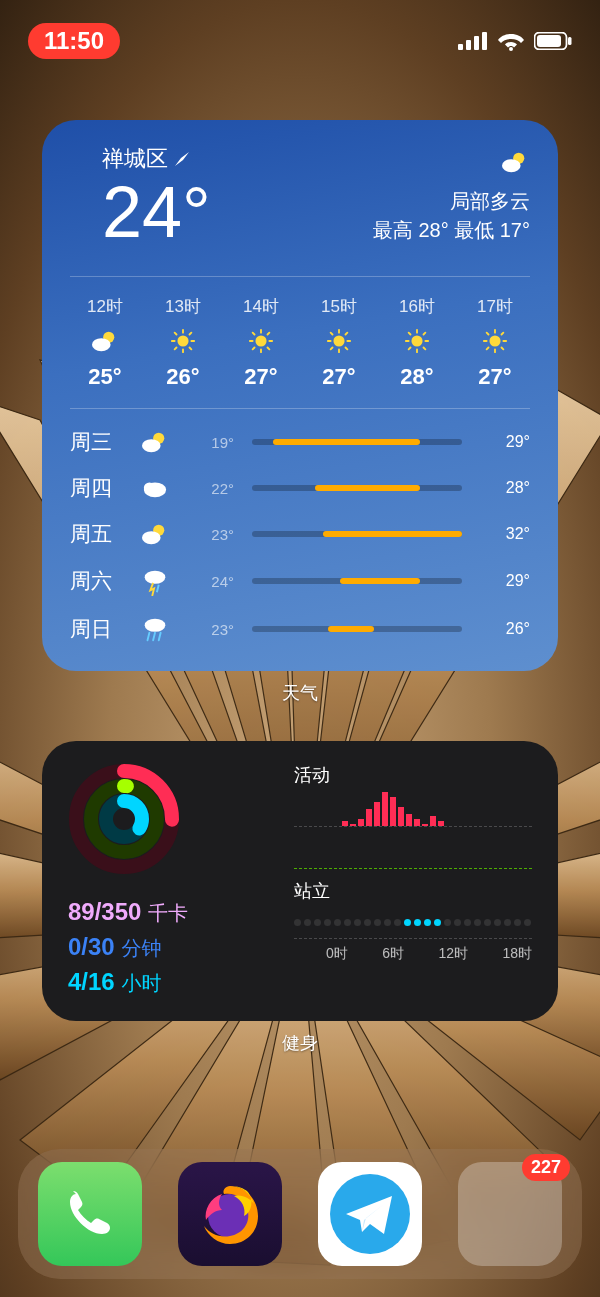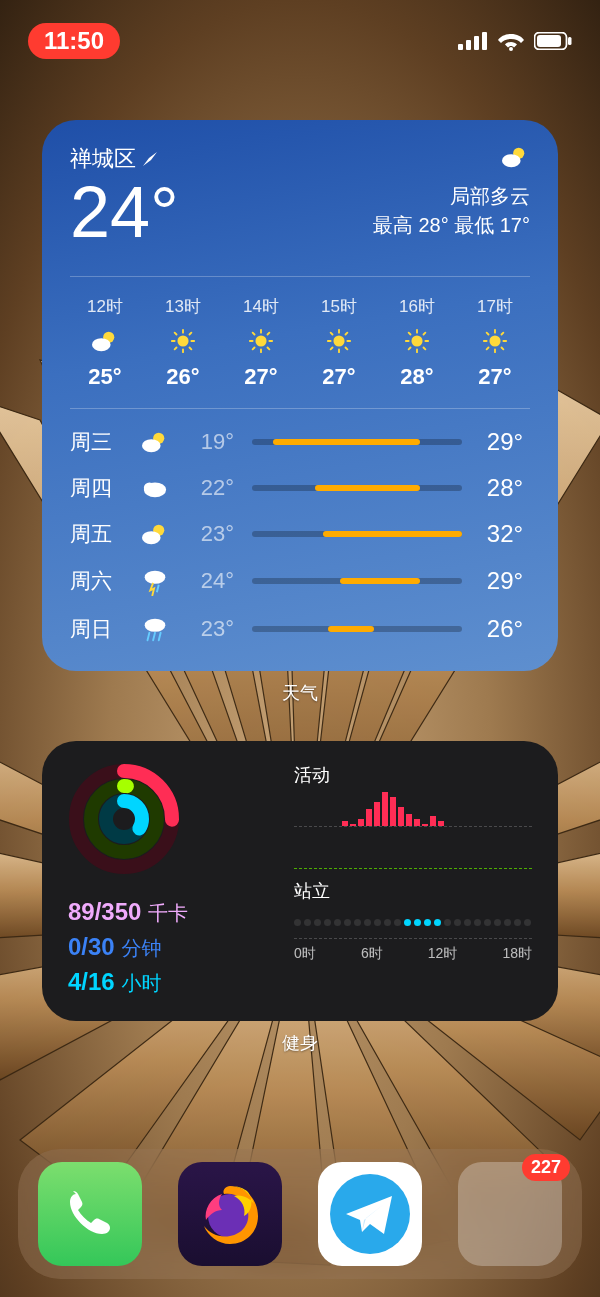--- a/index.html
+++ b/index.html
@@ -20,39 +20,39 @@
 
 
 .weather-widget {
   margin: 60px auto 0 auto;
   width: 516px;
   border-radius: 34px;
   background: linear-gradient(170deg, #1f4fa8 0%, #3b6fbf 40%, #5e8fcf 100%);
   color: #fff;
   padding: 24px 28px 18px 28px;
 }
-.w-top { display: flex; justify-content: space-between; align-items: flex-start; }
+.w-top { display: flex; justify-content: space-between; align-items: center; margin-left: 32px; }
 .w-loc { font-size: 22px; font-weight: 500; display: flex; align-items: center; gap: 6px; }
 .w-temp { font-size: 72px; font-weight: 200; line-height: 1; margin-top: 2px; }
 .w-cond { text-align: right; font-size: 20px; }
 .w-cond .ci { display: flex; justify-content: flex-end; margin-bottom: 8px; }
 .w-hilo { font-size: 20px; margin-top: 2px; }
 .w-hourly { display: flex; justify-content: space-between; margin-top: 28px; border-top: 1px solid rgba(255,255,255,0.25); border-bottom: 1px solid rgba(255,255,255,0.25); padding: 18px 0; }
 .hour { width: 70px; text-align: center; }
 .hour .hl { font-size: 17px; opacity: 0.85; }
 .hour .hi { margin: 10px 0; display: flex; justify-content: center; }
 .hour .ht { font-size: 22px; font-weight: bold; }
 .w-daily { margin-top: 10px; }
 .drow { display: flex; align-items: center; padding: 9px 0; }
 .drow .dl { width: 60px; font-size: 21px; }
 .drow .di { width: 50px; display: flex; justify-content: center; }
-.drow .dlo { width: 54px; font-size: 22px; opacity: 0.6; text-align: right; }
+.drow .dlo { width: 54px; font-size: 15px; opacity: 0.6; text-align: right; }
 .drow .dbar { flex: 1; margin: 0 18px; height: 6px; background: rgba(0,0,0,0.25); border-radius: 3px; position: relative; }
 .drow .dbar .fill { position: absolute; height: 100%; background: #ffab00; border-radius: 3px; }
-.drow .dhi { width: 50px; font-size: 24px; text-align: center; }
+.drow .dhi { width: 50px; font-size: 16px; text-align: right; }
 .widget-label { text-align: center; color: #fff; font-size: 18px; margin-top: 10px; text-shadow: 0 1px 2px rgba(0,0,0,0.4); }
 
 
 .fitness-widget {
   margin: 36px auto 0 auto;
   width: 516px;
   border-radius: 34px;
   background: #1c1c1e;
   color: #fff;
   padding: 22px 26px;
@@ -66,21 +66,21 @@
 .f-move  { color: #f0abfc; }
 .f-exer  { color: #3b82f6; }
 .f-stand { color: #00d5ff; }
 .f-right { flex: 1; }
 .f-right .flabel { font-size: 18px; margin-bottom: 4px; }
 .f-right .bars { height: 36px; display: flex; align-items: flex-end; gap: 2px; border-bottom: 1px dashed rgba(255,255,255,0.2); margin-bottom: 10px; }
 .f-right .bars .b { width: 6px; background: #ff2d55; }
 .f-right .standdots { height: 32px; display: flex; align-items: center; gap: 3px; border-bottom: 1px dashed rgba(255,255,255,0.2); margin-bottom: 6px; }
 .f-right .standdots .d { width: 7px; height: 7px; border-radius: 50%; background: rgba(255,255,255,0.1); }
 .f-right .standdots .d.on { background: #00d5ff; }
-.f-right .axis { display: flex; justify-content: space-between; font-size: 14px; opacity: 0.7; }
+.f-right .axis { display: flex; justify-content: space-between; font-size: 14px; opacity: 0.7; margin-left: 32px; }
 .exline { height: 32px; border-bottom: 1px dashed #4caf00; margin-bottom: 10px; }
 
 
 .dock {
   position: absolute; bottom: 18px; left: 50%; transform: translateX(-50%);
   width: 564px; height: 130px;
   background: rgba(160,130,100,0.35);
   backdrop-filter: blur(20px);
   border-radius: 42px;
   display: flex; justify-content: space-around; align-items: center;

